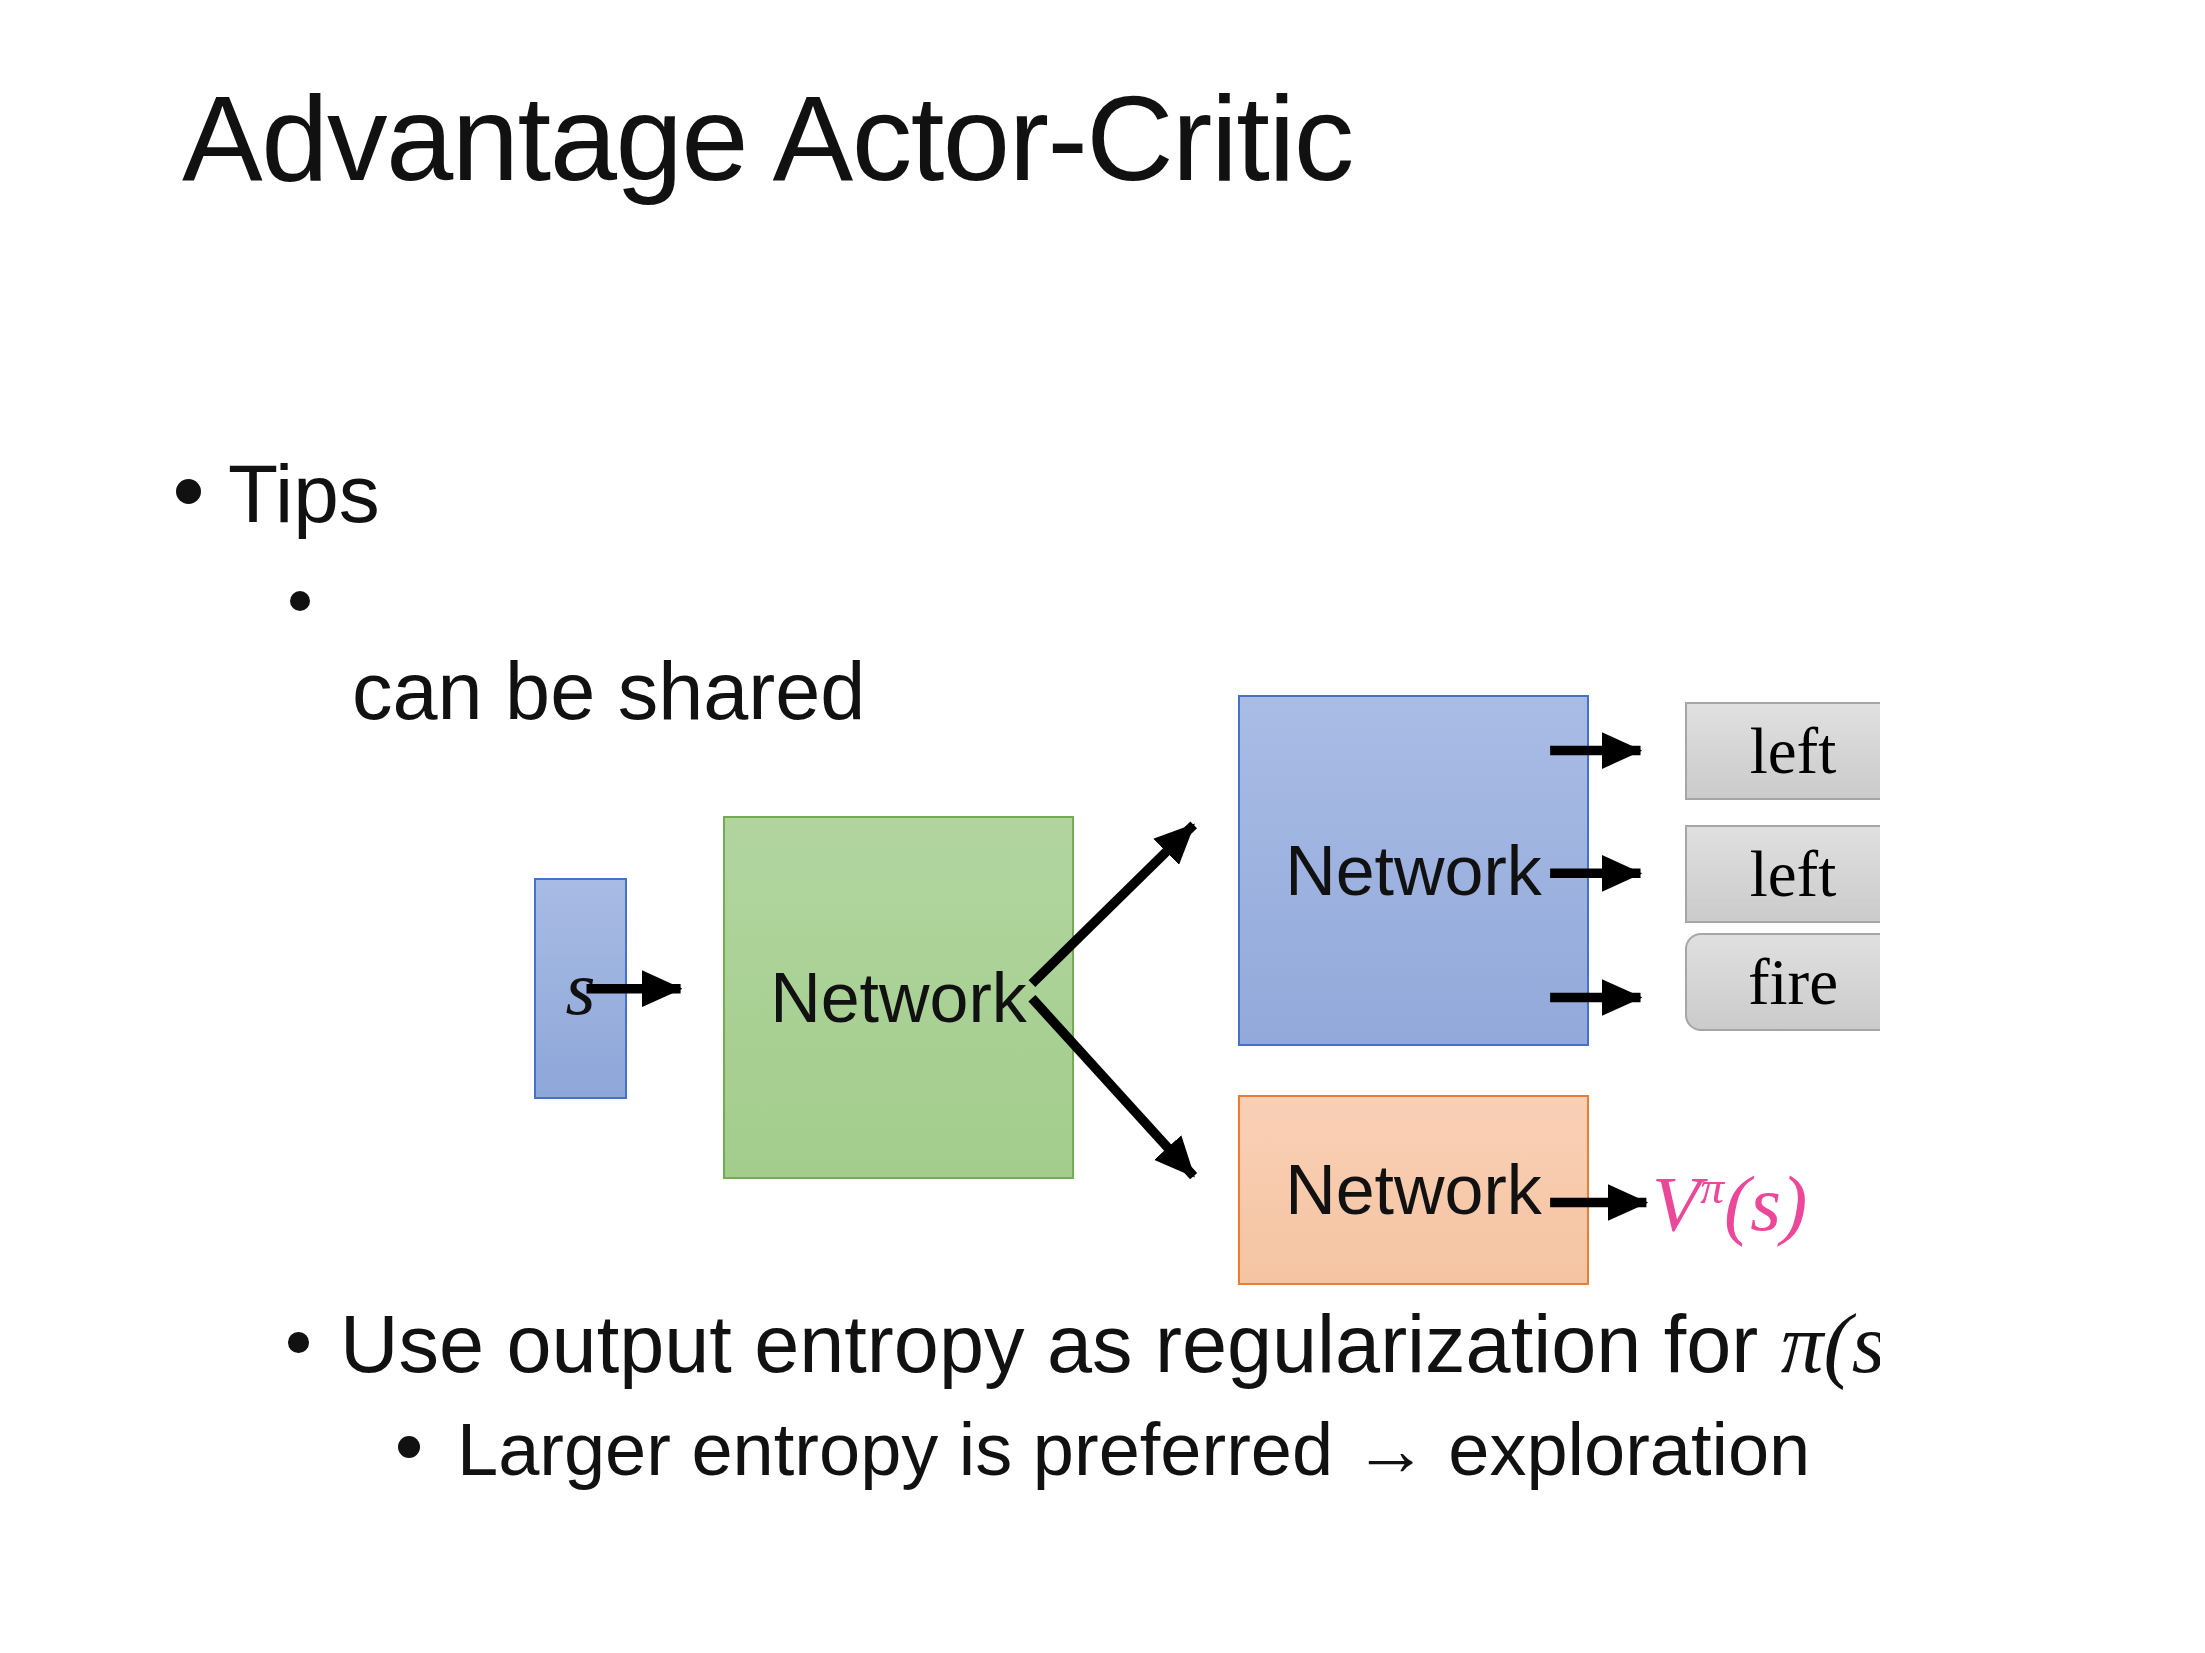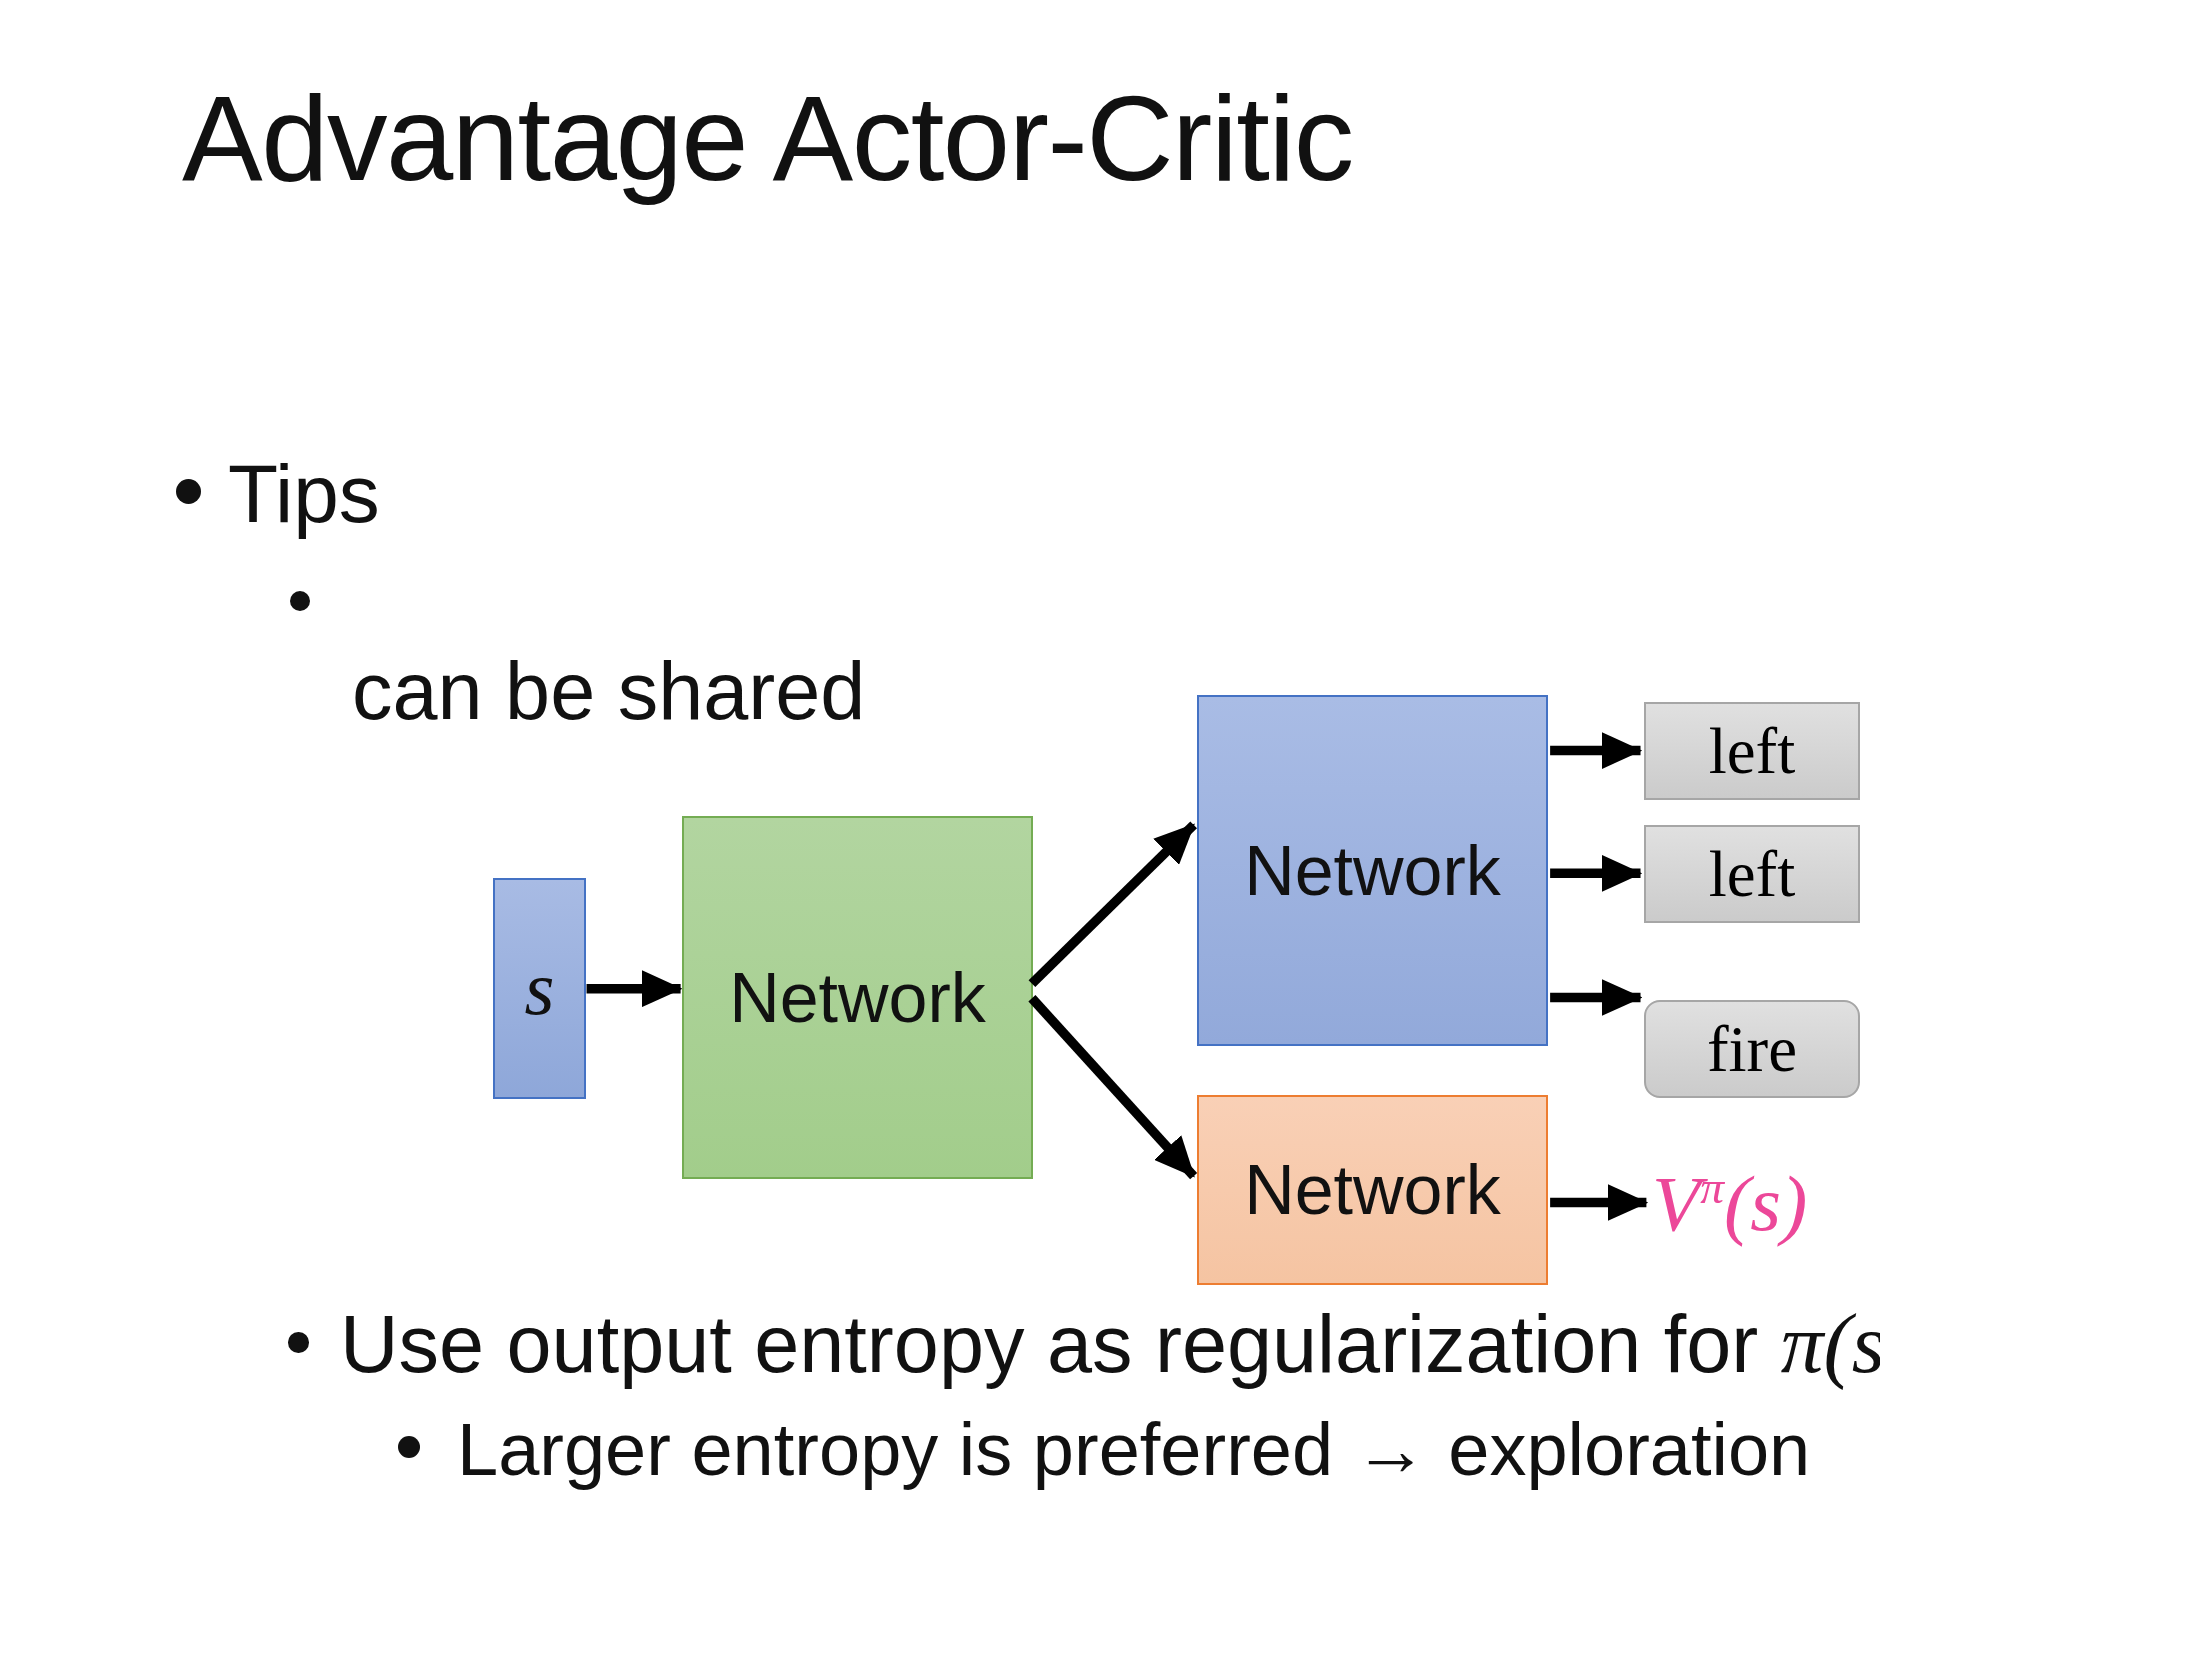--- a/index.html
+++ b/index.html
@@ -23,21 +23,21 @@
   .b2b{left:340px;top:645px;font-size:81px;white-space:nowrap;margin-left:12px;}
   .b3{left:340px;top:1294px;font-size:81px;white-space:nowrap;}
   .b4{left:457px;top:1407px;font-size:74px;white-space:nowrap;}
   .mi{
     font-family:"Liberation Serif",serif;font-style:italic;font-size:1.05em;
   }
   .mi sup{font-size:0.60em;vertical-align:super;line-height:0;}
   .gap{display:inline-block;width:0.45em;}
   .box{
     position:absolute;display:flex;align-items:center;justify-content:center;
-    box-sizing:border-box;text-align:right;
+    box-sizing:border-box;text-align:right;margin-left:41px;
   }
   .state{
     left:493px;top:878px;width:93px;height:221px;
     background:linear-gradient(180deg,#a8bbe4 0%,#8ea7d9 100%);
     border:2.2px solid #4472c4;
     font-family:"Liberation Serif",serif;font-style:italic;font-size:77px;color:#111;
   }
   .shared{
     left:682px;top:816px;width:351px;height:363px;
     background:linear-gradient(180deg,#b2d5a0 0%,#a2cd8b 100%);
@@ -54,21 +54,21 @@
     border:2.2px solid #ed7d31;font-size:70px;color:#111;
   }
   .action{
     left:1644px;width:216px;height:98px;
     background:linear-gradient(180deg,#e0e0e0 0%,#cbcbcb 100%);
     border:2.2px solid #a6a6a6;
     font-family:"Liberation Serif",serif;font-size:65px;color:#000;
   }
   .a0{top:702px;}
   .a1{top:825px;}
-  .a2{top:1000px;border-radius:16px;}
+  .a2{top:933px;border-radius:16px;}
   .voutput{
     left:1652px;top:1159px;font-family:"Liberation Serif",serif;
     font-style:italic;font-size:79px;color:#ec4899;white-space:nowrap;
   }
   .voutput sup{font-size:0.60em;vertical-align:super;line-height:0;}
   .arrows{position:absolute;left:0;top:0;width:2205px;height:1654px;pointer-events:none;}
   .arrows line{stroke:#000000;stroke-width:13;}
 </style>
 </head>
 <body>

